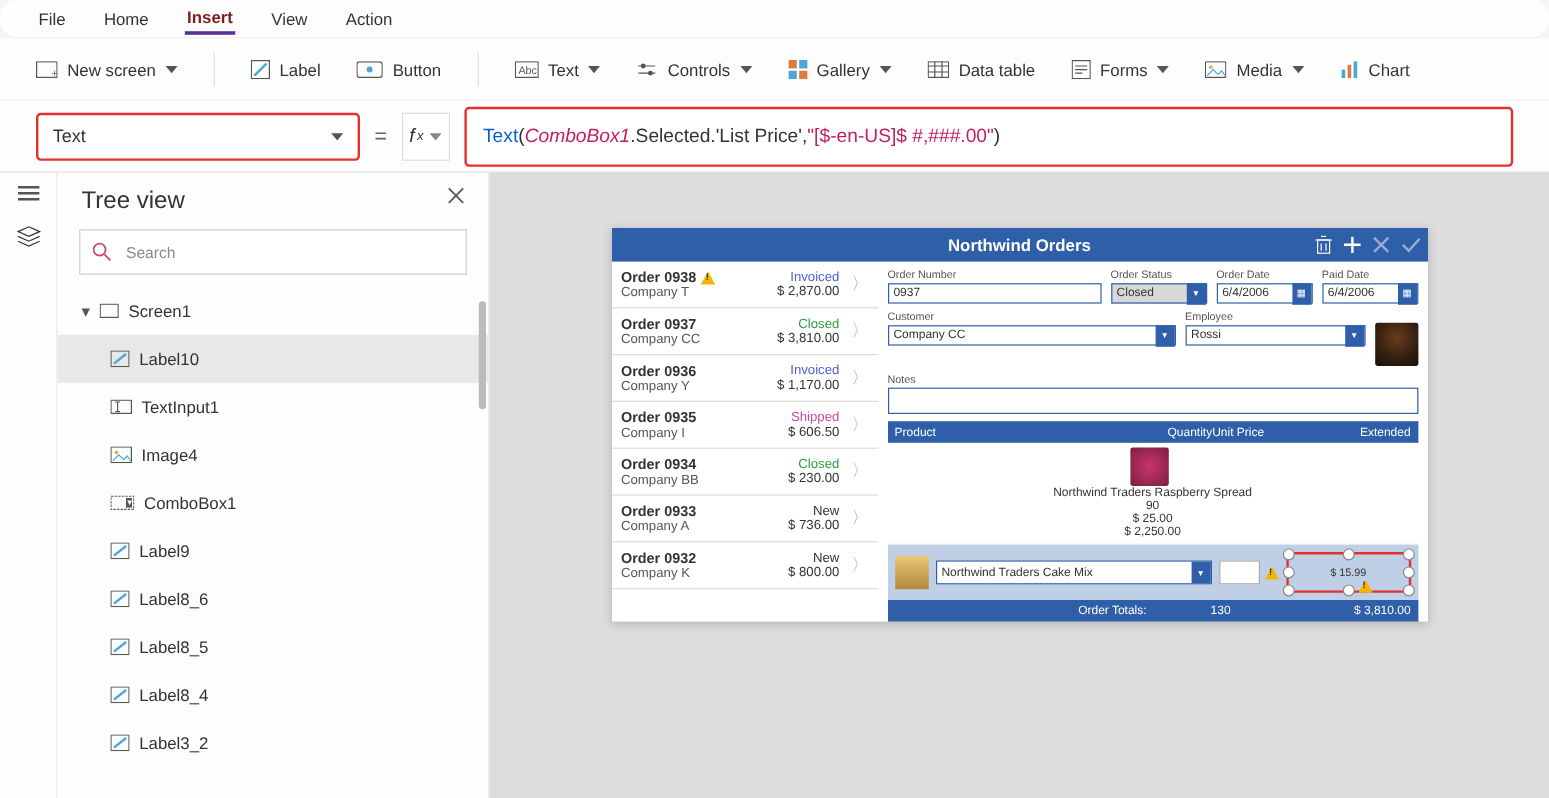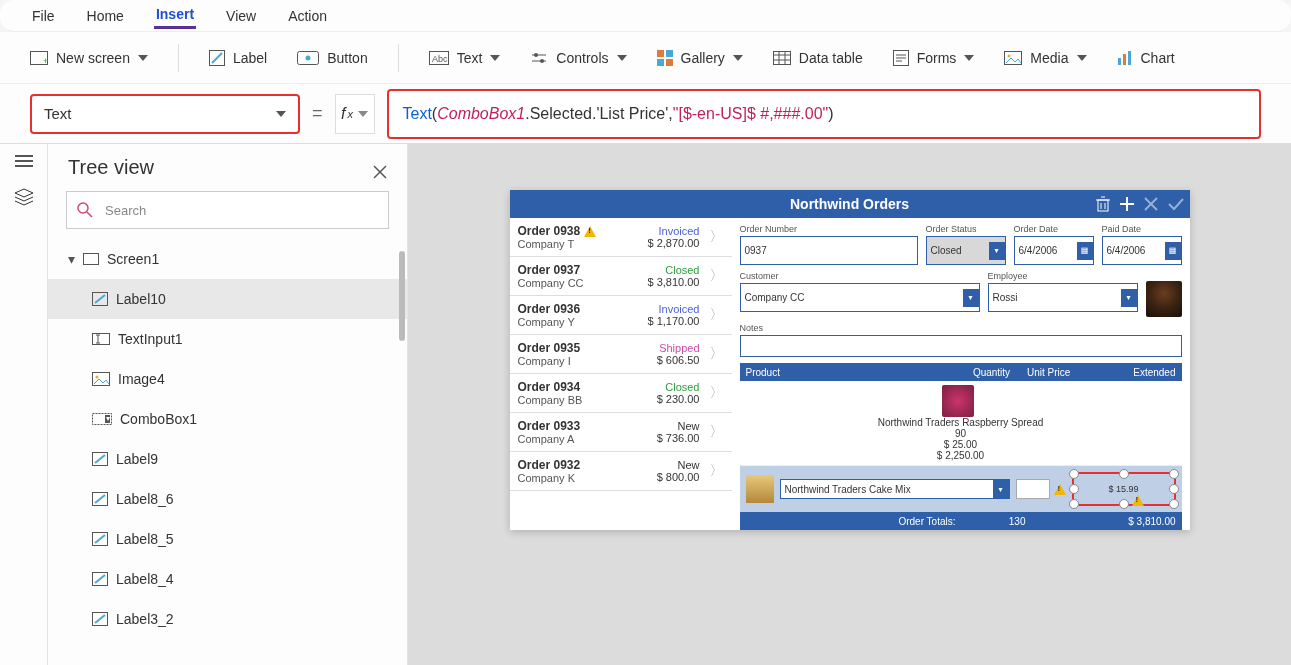--- a/index.html
+++ b/index.html
@@ -1,21 +1,21 @@
 <!DOCTYPE html>
 <html><head>
 <meta charset="utf-8">
 <style>
 * { box-sizing: border-box; margin: 0; padding: 0; font-family: "Segoe UI", Arial, sans-serif; }
 body { background: #f5f5f5; width: 1291px; height: 665px; overflow: hidden; font-size: 13px; color: #333; }
 
 
 .menubar { height: 32px; background: #fdfdfd; display: flex; align-items: center; padding: 0 30px; gap: 28px; border-bottom: 1px solid #eee; border-radius: 14px; }
 .menubar .mi { font-size: 14px; color: #333; cursor: pointer; padding: 4px 2px; }
-.menubar .mi.active { color: #1d4ed8; border-bottom: 3px solid #593196; font-weight: 600; }
+.menubar .mi.active { color: #7f1d1d; border-bottom: 3px solid #593196; font-weight: 600; }
 
 
 .ribbon { height: 52px; background: #fdfdfd; display: flex; align-items: center; padding: 0 30px; gap: 30px; border-bottom: 1px solid #eee; }
 .ribbon .rbtn { display: flex; align-items: center; gap: 8px; font-size: 14px; color: #333; cursor: pointer; }
 .ribbon .sep { width: 1px; height: 28px; background: #ddd; }
 
 
 .fbrow { height: 60px; background: #fdfdfd; display: flex; align-items: center; padding: 0 30px; gap: 12px; border-bottom: 1px solid #ddd; }
 .propdd { width: 270px; height: 40px; border: 2px solid #e63030; border-radius: 4px; background: #fff; display: flex; align-items: center; padding: 0 12px; justify-content: space-between; cursor: pointer; font-size: 15px; }
 .eq { font-size: 18px; color: #666; }
@@ -25,21 +25,21 @@
 .tok-id { color: #c21f5c; font-style: italic; }
 .tok-prop { color: #333; }
 .tok-str { color: #c21f5c; }
 
 
 .main { display: flex; height: calc(665px - 32px - 52px - 60px); }
 .leftcol { width: 48px; background: #fdfdfd; border-right: 1px solid #e5e5e5; display: flex; flex-direction: column; align-items: center; padding-top: 10px; gap: 20px; }
 
 
 .tree { width: 360px; background: #fdfdfd; border-right: 1px solid #e5e5e5; display: flex; flex-direction: column; }
-.tree-hd { display: flex; align-items: flex-end; justify-content: space-between; padding: 12px 20px 8px 20px; }
+.tree-hd { display: flex; align-items: flex-start; justify-content: space-between; padding: 12px 20px 8px 20px; }
 .tree-hd h2 { font-size: 20px; font-weight: 400; }
 .searchbox { margin: 4px 18px 10px 18px; height: 38px; border: 1px solid #ccc; background: #fff; display: flex; align-items: center; padding: 0 10px; gap: 12px; color: #888; }
 .treelist { flex: 1; overflow: auto; position: relative; }
 .treelist .scrolltrack { position: absolute; right: 0; top: 0; width: 10px; height: 100%; }
 .treelist .scrollthumb { position: absolute; right: 2px; top: 12px; width: 6px; height: 90px; background: #bbb; border-radius: 3px; }
 .tnode { display: flex; align-items: center; gap: 8px; height: 40px; padding-left: 20px; font-size: 14px; cursor: pointer; }
 .tnode.depth1 { padding-left: 44px; }
 .tnode.selected { background: #e8e8e8; }
 
 
@@ -56,29 +56,29 @@
 .orders .oc { font-size: 11px; color: #555; }
 .orders .oamt { text-align: right; font-size: 11px; }
 .orders .ostat { font-size: 11px; text-align: right; }
 .chev { color: #aaa; font-size: 14px; padding-left: 4px; }
 
 .detail { flex: 1; padding: 6px 8px 0 8px; }
 .drow { display: flex; gap: 8px; margin-bottom: 6px; }
 .dfield { flex: 1; }
 .dfield.narrow { flex: 0 0 80px; }
 .dfield label { font-size: 9px; color: #555; display: block; margin-bottom: 2px; }
-.dfield .dinput { height: 29px; border: 1px solid #2f5fa8; background: #fff; display: flex; align-items: center; padding: 0 4px; font-size: 10px; justify-content: space-between; }
+.dfield .dinput { height: 17px; border: 1px solid #2f5fa8; background: #fff; display: flex; align-items: center; padding: 0 4px; font-size: 10px; justify-content: space-between; }
 .dfield .dinput.gray { background: #d8d8d8; }
 .dfield .dinput .ddbtn { width: 16px; height: 18px; background: #2f5fa8; color: #fff; display: inline-flex; align-items: center; justify-content: center; margin-right: -4px; font-size: 8px; }
 .avatar { width: 36px; height: 36px; background: radial-gradient(circle at 50% 35%, #6b3d1f 0%, #3a2312 50%, #1a0f08 100%); border-radius: 2px; margin-top: 10px; }
 
 .prodhd { background: #2f5fa8; color: #fff; height: 18px; display: flex; align-items: center; font-size: 10px; padding: 0 6px; }
 .prodhd span:nth-child(1){ flex: 1.8; }
 .prodhd span:nth-child(2){ flex: 0.6; text-align: right; }
-.prodhd span:nth-child(3){ flex: 0.7; text-align: center; }
+.prodhd span:nth-child(3){ flex: 0.7; text-align: left; }
 .prodhd span:nth-child(4){ flex: 0.8; text-align: right; }
 .prow { display: flex; align-items: center; padding: 4px 6px; font-size: 10px; border-bottom: 1px solid #eee; flex-direction: column; }
 .prow .pimg { width: 32px; height: 32px; border-radius: 2px; margin-right: 6px; }
 .prow .pname { flex: 1.5; }
 .prow .pq { flex: 0.6; text-align: right; }
 .prow .pu { flex: 0.7; text-align: right; }
 .prow .pe { flex: 0.8; text-align: right; }
 
 .addrow { background: #bfcfe6; padding: 6px; display: flex; align-items: center; gap: 6px; position: relative; }
 .addrow .cb { flex: 1; height: 20px; border: 1px solid #2f5fa8; background: #fff; display: flex; align-items: center; padding: 0 4px; font-size: 10px; justify-content: space-between; }

